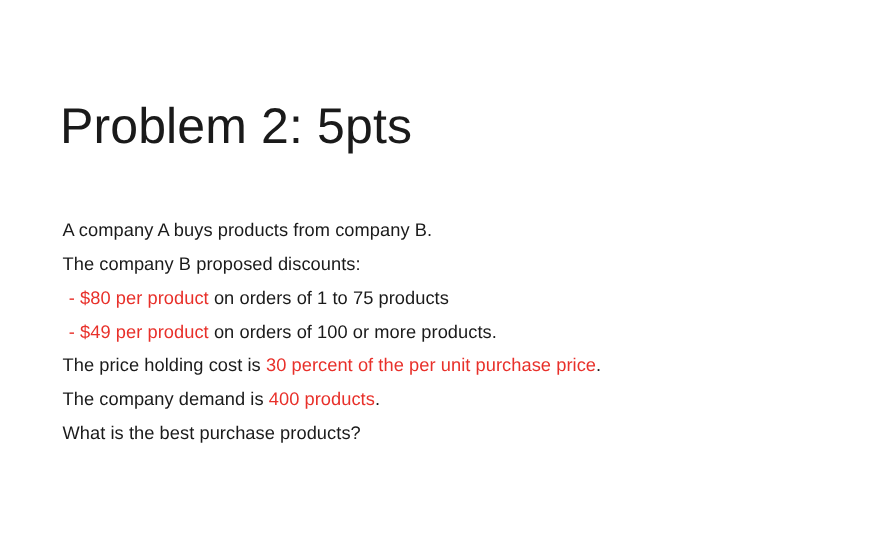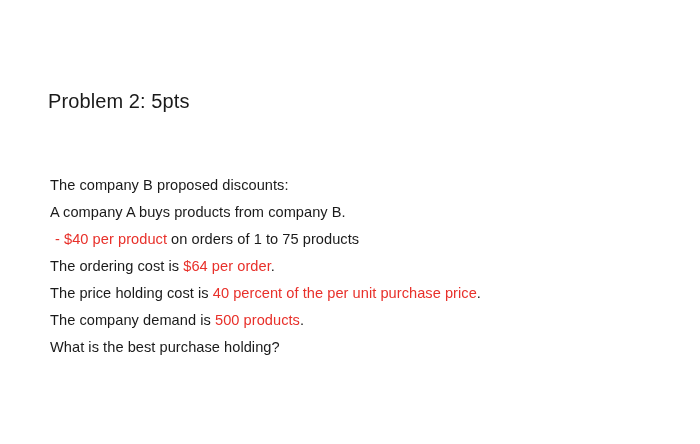--- a/index.html
+++ b/index.html
@@ -21,21 +21,21 @@
     width: 700px;
     height: 444px;
     background: #ffffff;
   }
 
   
   .slide-title {
     position: absolute;
     left: 48px;
     top: 84px;
-    font-size: 20px;
+    font-size: 40px;
     line-height: 34px;
     font-weight: 300;
     color: #1a1a1a;
     letter-spacing: 0.1px;
     white-space: nowrap;
   }
 
   
   .body-block {
     position: absolute;
@@ -65,22 +65,22 @@
   }
 </style>
 </head>
 <body>
 
 <div class="slide">
 
   <div class="slide-title">Problem 2: 5pts</div>
 
   <div class="body-block">
+      <div class="body-line"><span>A company A buys products from company B.</span></div>
       <div class="body-line"><span>The company B proposed discounts:</span></div>
-      <div class="body-line"><span>A company A buys products from company B.</span></div>
-      <div class="body-line indented"><span class="dash">- </span><span class="hl">$40 per product</span><span> on orders of 1 to 75 products</span></div>
-      <div class="body-line"><span>The ordering cost is </span><span class="hl">$64 per order</span><span>.</span></div>
-      <div class="body-line"><span>The price holding cost is </span><span class="hl">40 percent of the per unit purchase price</span><span>.</span></div>
-      <div class="body-line"><span>The company demand is </span><span class="hl">500 products</span><span>.</span></div>
-      <div class="body-line"><span>What is the best purchase holding?</span></div>
+      <div class="body-line indented"><span class="dash">- </span><span class="hl">$80 per product</span><span> on orders of 1 to 75 products</span></div>
+      <div class="body-line indented"><span class="dash">- </span><span class="hl">$49 per product</span><span> on orders of 100 or more products.</span></div>
+      <div class="body-line"><span>The price holding cost is </span><span class="hl">30 percent of the per unit purchase price</span><span>.</span></div>
+      <div class="body-line"><span>The company demand is </span><span class="hl">400 products</span><span>.</span></div>
+      <div class="body-line"><span>What is the best purchase products?</span></div>
     </div>
 
 </div>
 
 </body></html>

